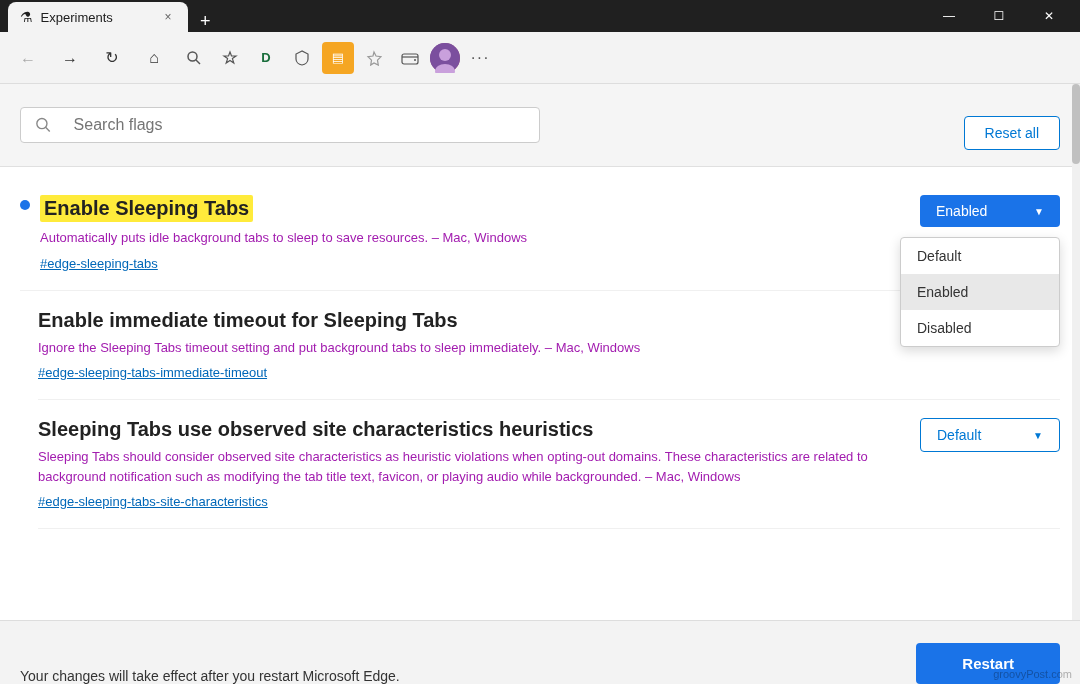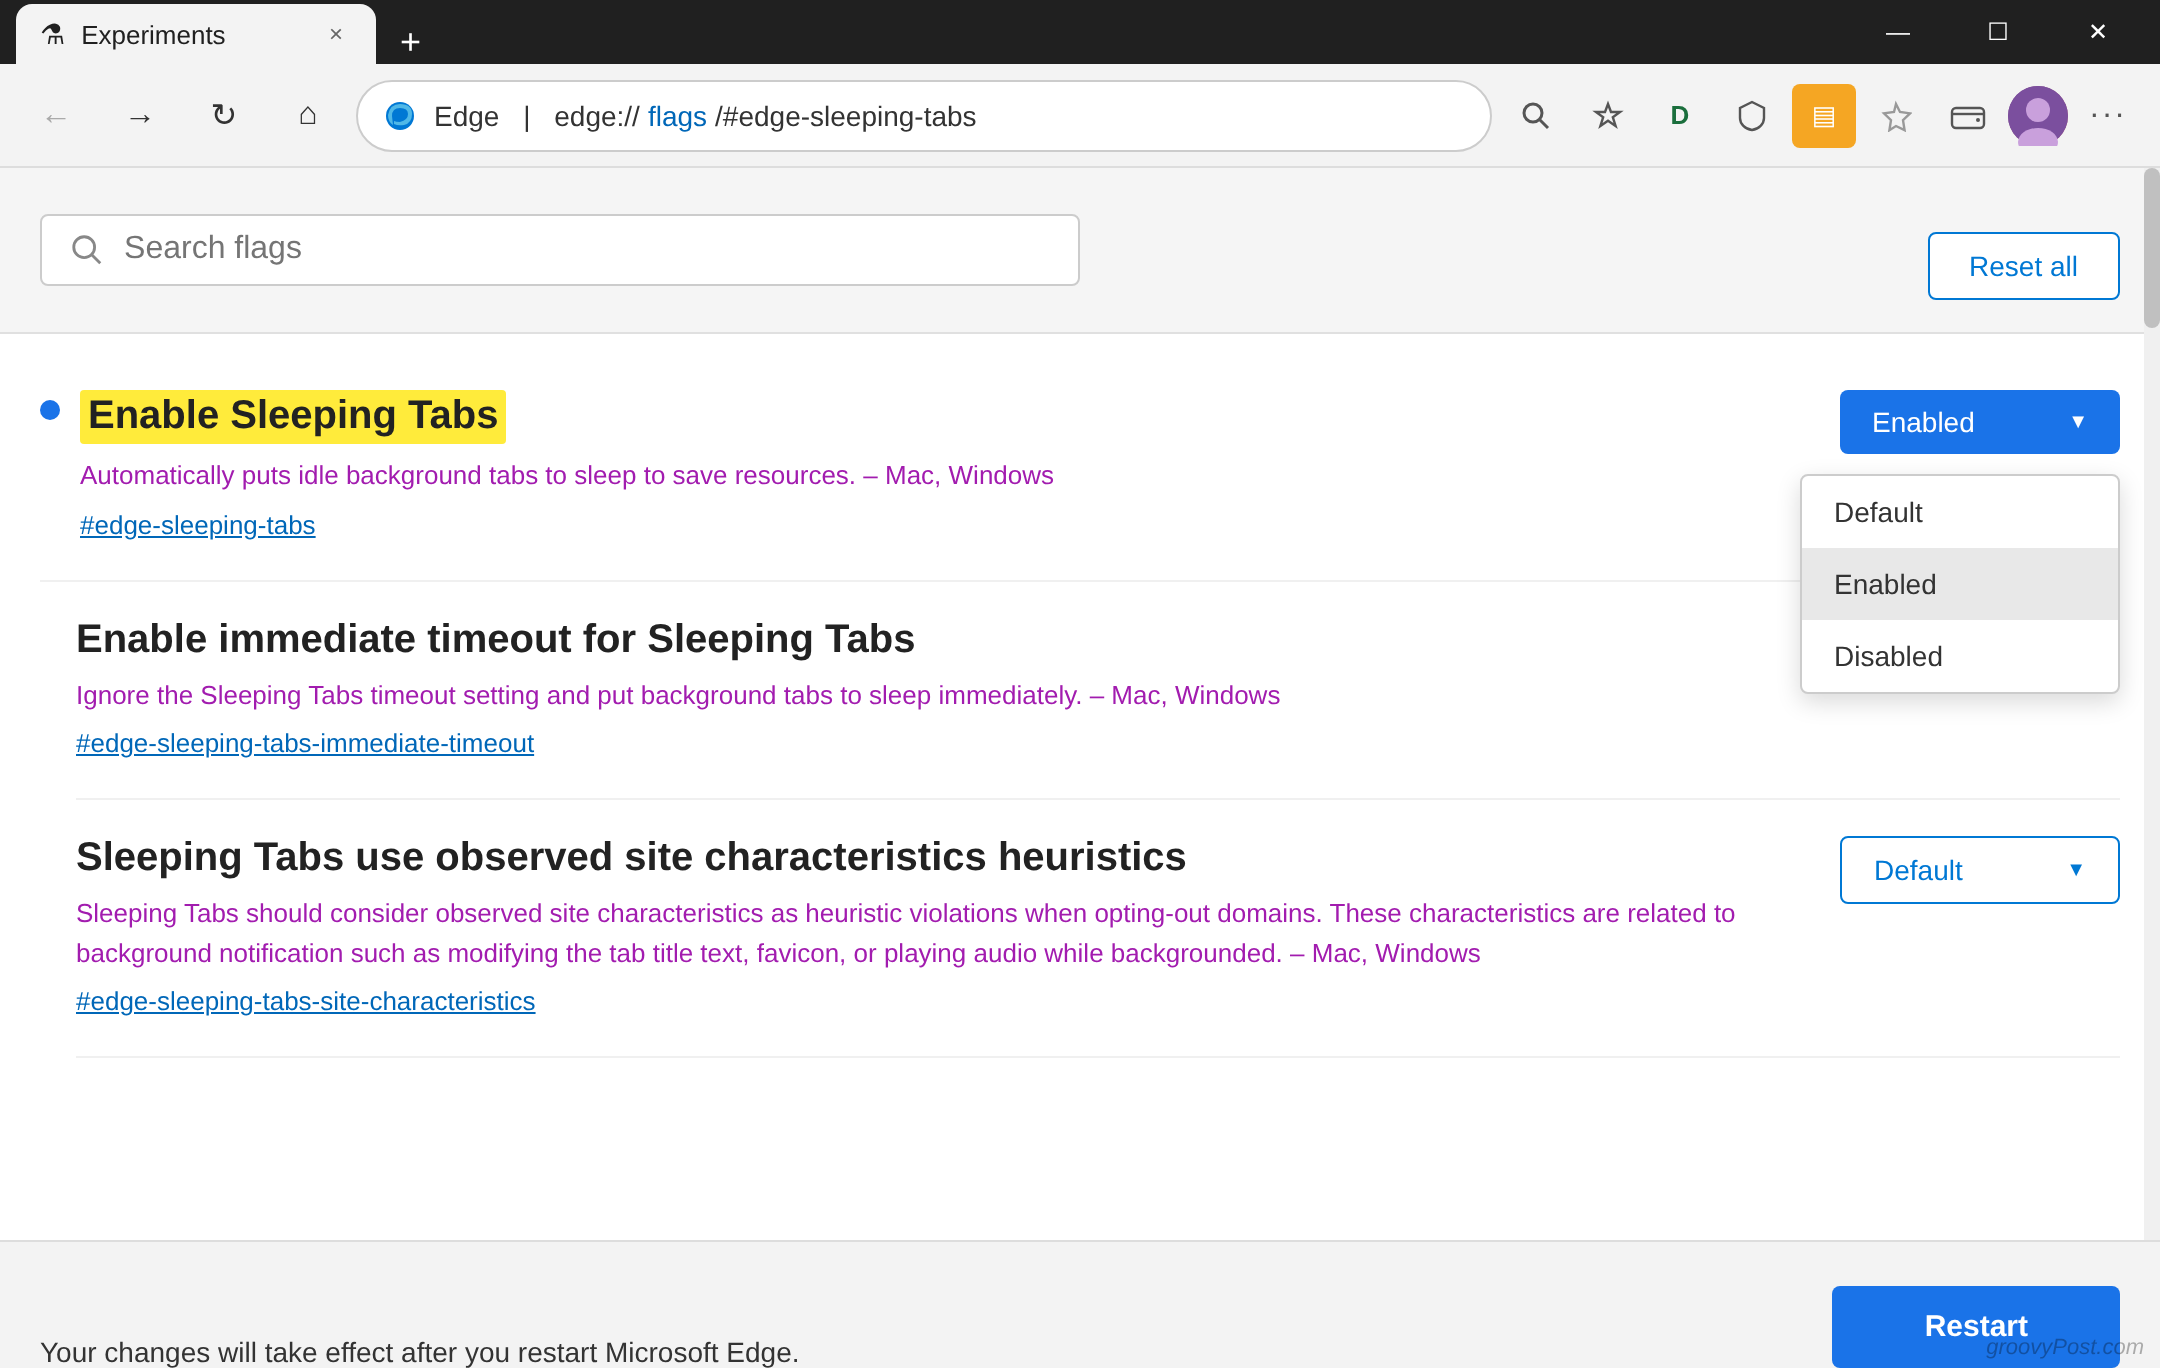--- a/index.html
+++ b/index.html
@@ -142,21 +142,21 @@
       border-bottom: 1px solid #e0e0e0;
     }
     .search-input-wrapper {
       display: flex;
       align-items: center;
       background: #fff;
       border: 1px solid #ccc;
       border-radius: 4px;
       padding: 8px 14px;
       width: 520px;
-      gap: 10px;
+      gap: 22px;
     }
     .search-input-wrapper input {
       border: none;
       outline: none;
       font-size: 16px;
       color: #555;
       background: transparent;
       width: 100%;
     }
     .reset-all-btn {
@@ -305,21 +305,20 @@
       cursor: pointer;
     }
 
     
     .watermark {
       position: absolute;
       bottom: 4px;
       right: 8px;
       font-size: 11px;
       color: rgba(0,0,0,0.3);
-      font-style: italic;
       margin-top: 45px;
     }
   </style>
 </head>
 <body>
 
 <div class="titlebar">
   <div class="tab-area">
     <div class="tab active">
       <span style="font-size:14px;">⚗</span>
@@ -341,37 +340,20 @@
   </button>
   <button class="nav-btn">
     <span>→</span>
   </button>
   <button class="nav-btn">
     <span>↻</span>
   </button>
   <button class="nav-btn">
     <span>⌂</span>
   </button>
-  <div class="address-bar-container">
-    <div class="edge-logo">
-      <svg width="16" height="16" viewBox="0 0 16 16">
-          <ellipse cx="8" cy="8" rx="7" ry="7" fill="#0078d4"></ellipse>
-          <path d="M4 8 Q4 4 8 4 Q12 4 12 7 Q12 10 8 11 Q6 11 5 10.5 L5 12 Q7 13 10 12.5 Q14 11.5 14 7 Q14 2 8 2 Q3 2 2 7.5 Q2 11 4.5 12.5 L4 8Z" fill="#50b8e7"></path>
-        </svg>
-    </div>
-    <span class="address-text">
-      <span>Edge</span>
-      <span>&nbsp;</span>
-      <span>|</span>
-      <span>&nbsp;</span>
-      <span>edge://</span>
-        <span class="flags">flags</span>
-        <span>/#edge-sleeping-tabs</span>
-    </span>
-  </div>
   <div class="nav-icons">
     <button class="nav-icon-btn">
       <svg width="16" height="16" viewBox="0 0 16 16">
           <circle cx="6.5" cy="6.5" r="4.5" stroke="#555" stroke-width="1.5" fill="none"></circle>
           <line x1="10" y1="10" x2="14" y2="14" stroke="#555" stroke-width="1.5"></line>
         </svg>
     </button>
     <button class="nav-icon-btn">
       <svg width="16" height="16" viewBox="0 0 16 16">
           <path d="M8 2L9.5 6h4.5l-3.6 2.6L11.8 13 8 10.4 4.2 13l1.4-4.4L2 6h4.5Z" stroke="#555" stroke-width="1.2" fill="none"></path>

